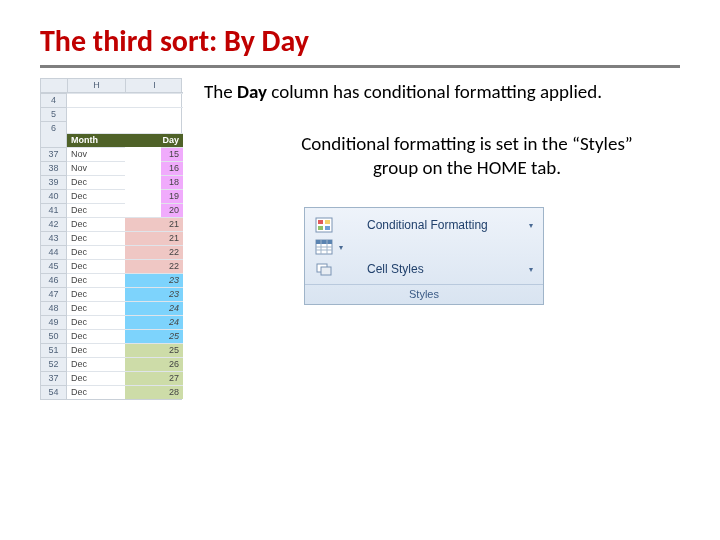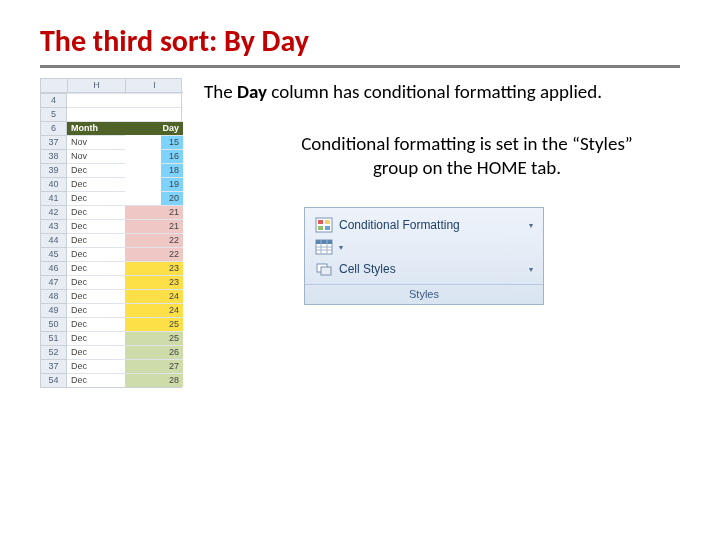--- a/index.html
+++ b/index.html
@@ -70,27 +70,28 @@
   .row .cell {
     border-top: 1px solid #dfe4ea;
     padding: 2px 4px;
     white-space: nowrap;
   }
   .row .cell.right { text-align: right; }
   .row.header .cell {
     background: #4f6228;
     color: #fff;
     font-weight: 600;
+    margin-top: 12px;
   }
   .row.header .rnum {
     border-top: 1px solid #c9d0d8;
   }
-  .row .cell.cf-red { background: #7dd3fc; margin-left: 36px; }
+  .row .cell.cf-red { background: #f0abfc; margin-left: 36px; }
   .row .cell.cf-pink { background: #efc7c4; }
-  .row .cell.cf-yel { background: #fde047; }
+  .row .cell.cf-yel { background: #7dd3fc; font-style: italic; }
   .row .cell.cf-grn { background: #cddca8; }
   
   .right-col { flex: 1; padding-top: 2px; }
   .para {
     font-size: 19px;
     color: #000;
     margin: 0 0 28px 0;
     line-height: 1.25;
   }
   .para .bold { font-weight: 700; }
@@ -105,21 +106,21 @@
     color: #21416c;
   }
   .ribbon-body { padding: 6px 6px 4px 6px; }
   .ribbon-item {
     display: flex;
     align-items: center;
     gap: 6px;
     padding: 3px 4px;
     border-radius: 3px;
   }
-  .ribbon-item .lbl { flex: 1; }
+  .ribbon-item .lbl { flex: 1; margin-left: 28px; }
   .ribbon-item .dd {
     font-size: 8px;
     color: #4a6a94;
   }
   .ic {
     width: 18px; height: 16px;
     display: flex; align-items: center; justify-content: center;
   }
   .ic svg { display:block; }
   .ribbon-footer {

